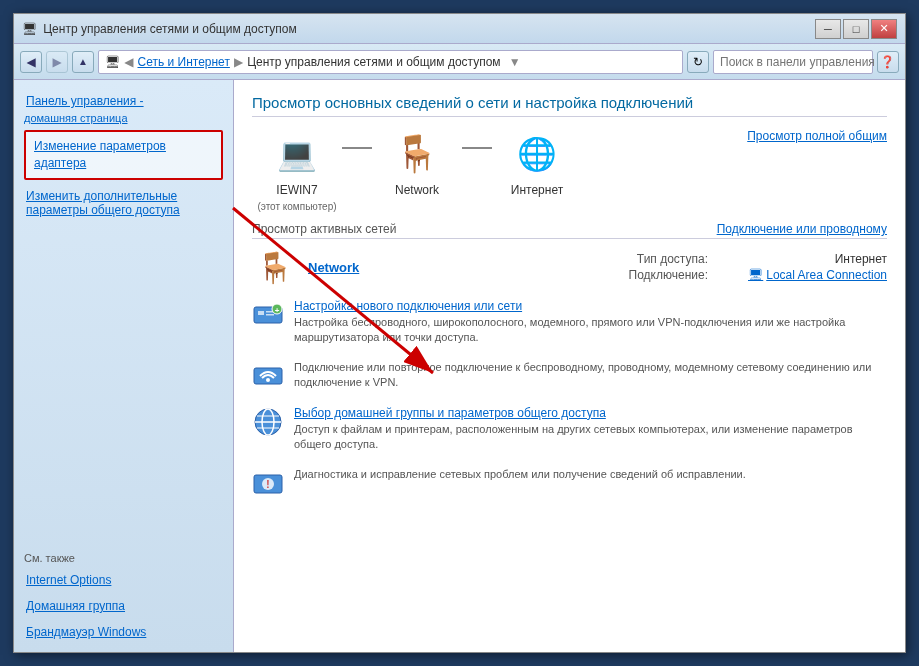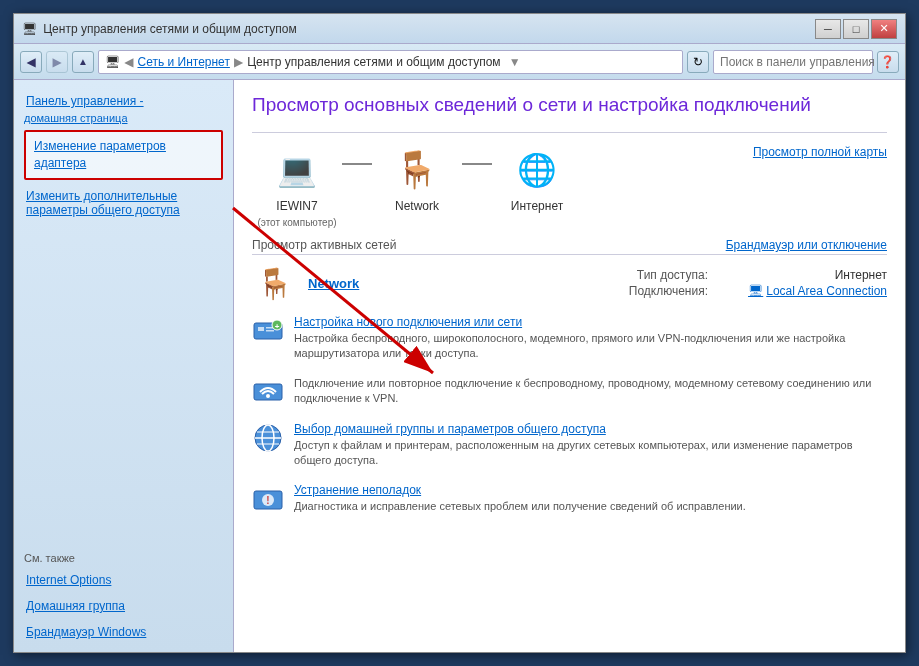--- a/index.html
+++ b/index.html
@@ -180,26 +180,26 @@
     }
     .sidebar-spacer { flex: 1; }
     
     .content {
       flex: 1;
       background: #ffffff;
       padding: 14px 18px;
       overflow-y: auto;
     }
     .content-title {
-      font-size: 19px;
-      color: #6d28d9;
+      font-size: 15px;
+      color: #0369a1;
       font-weight: normal;
       margin-bottom: 12px;
       border-bottom: 1px solid #ccd;
-      padding-bottom: 16px;
+      padding-bottom: 5px;
     }
     
     .network-icons-row {
       display: flex;
       align-items: flex-start;
       gap: 0;
       margin-bottom: 10px;
       position: relative;
     }
     .network-icon-item {
@@ -445,37 +445,37 @@
           <div class="network-icon-item">
             <div class="network-icon-img" style="font-size:36px;">🪑</div>
             <div class="network-icon-label">Network</div>
           </div>
           <div class="connector-line"></div>
 
           <div class="network-icon-item">
             <div class="network-icon-img">🌐</div>
             <div class="network-icon-label">Интернет</div>
           </div>
-          <div class="view-full-map">Просмотр полной карты</div>
+          <div class="view-full-map">Просмотр полной общим</div>
         </div>
 
         <div class="section-header">
           <span class="section-label">Просмотр активных сетей</span>
-          <span class="section-action">Брандмауэр или отключение</span>
+          <span class="section-action">Подключение или проводному</span>
         </div>
 
         <div class="network-row">
           <div class="network-bench-icon" style="font-size:30px;">🪑</div>
           <div class="network-info">
             <div class="network-name">Network</div>
           </div>
           <div class="network-details">
             <div class="detail-group">
               <span class="detail-label">Тип доступа:</span>
-              <span class="detail-label">Подключения:</span>
+              <span class="detail-label">Подключение:</span>
             </div>
             <div class="detail-group">
               <span class="detail-value">Интернет</span>
               <span class="detail-link">
                 <span>🖥</span>
                 <span>Local Area Connection</span>
               </span>
             </div>
           </div>
         </div>
@@ -530,21 +530,20 @@
 
         <div class="setting-row">
           <div class="setting-icon">
             <svg width="32" height="32" viewBox="0 0 32 32">
               <rect x="2" y="8" width="28" height="18" rx="2" fill="#4a90d9" stroke="#2a60a9" stroke-width="1"></rect>
               <circle cx="16" cy="17" r="6" fill="white" opacity="0.8"></circle>
               <text x="16" y="21" text-anchor="middle" fill="#d04040" font-size="10" font-weight="bold">!</text>
             </svg>
           </div>
           <div class="setting-content">
-            <span class="setting-link">Устранение неполадок</span>
             <span class="setting-desc">Диагностика и исправление сетевых проблем или получение сведений об исправлении.</span>
           </div>
         </div>
       </div>
     </div>
   </div>
 
   <svg class="arrow-overlay" style="position:absolute;top:0;left:0;width:893px;height:640px;pointer-events:none;">
 
     <defs>

